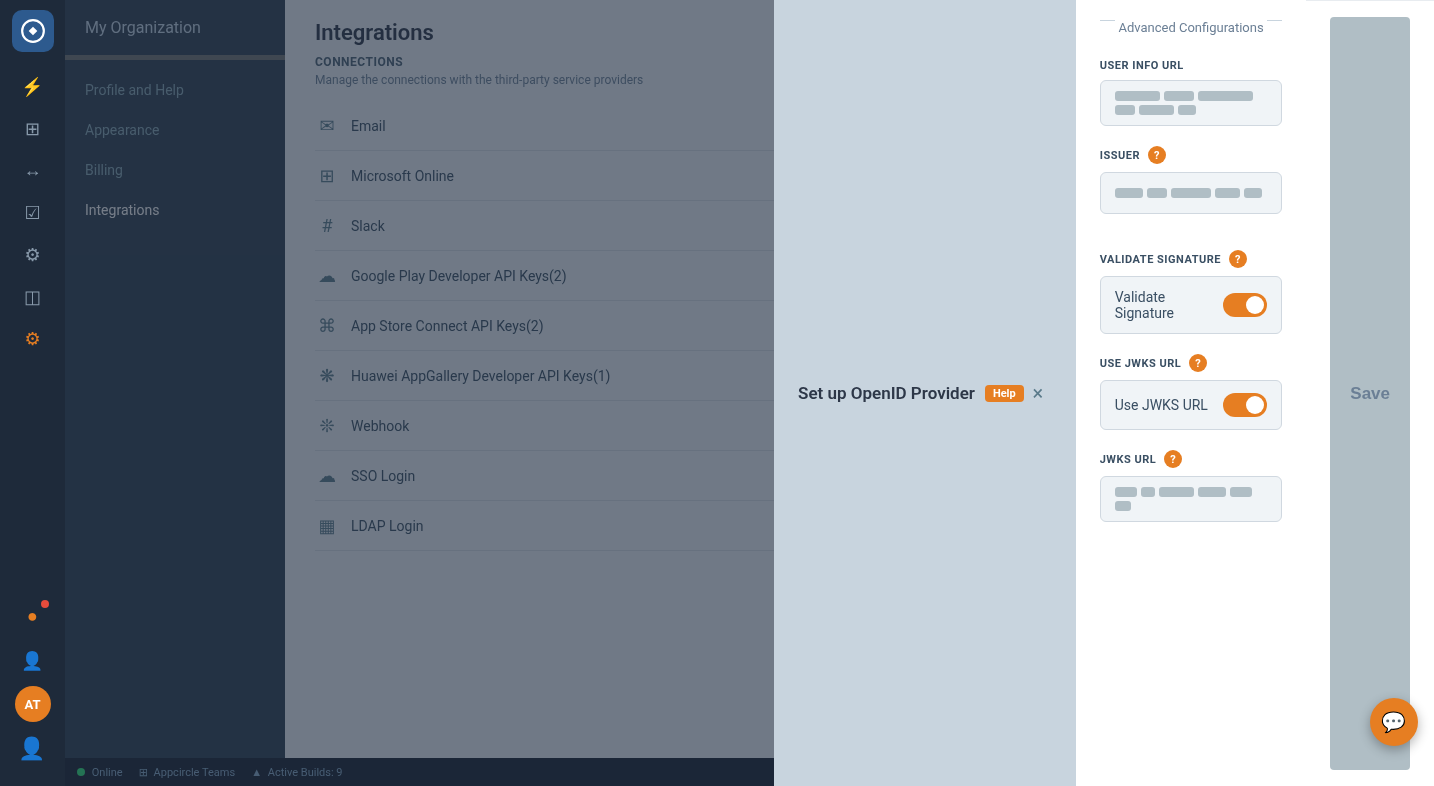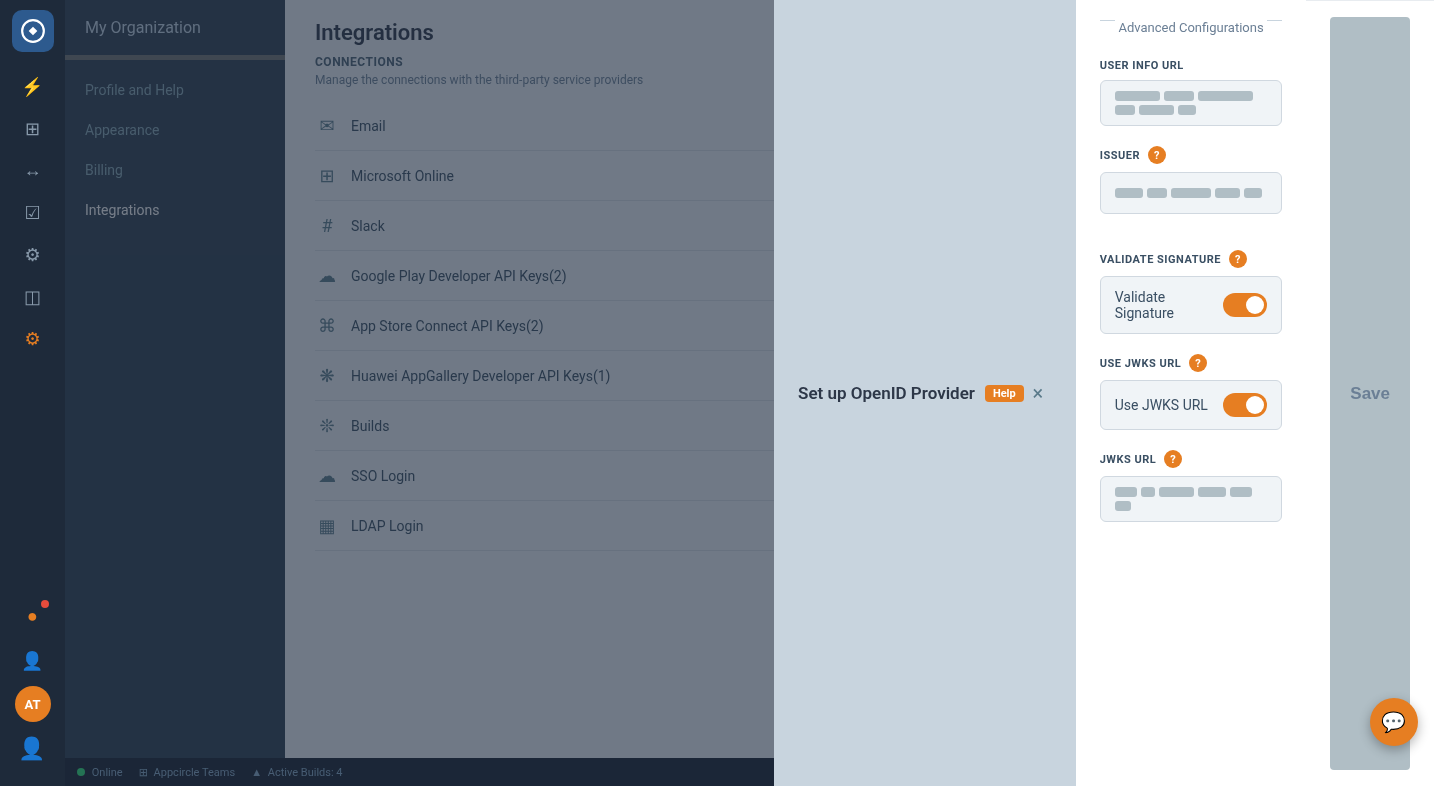--- a/index.html
+++ b/index.html
@@ -338,21 +338,21 @@
       <div class="connection-item">
         <span class="connection-icon">⌘</span>
         <span>App Store Connect API Keys(2)</span>
       </div>
       <div class="connection-item">
         <span class="connection-icon">❋</span>
         <span>Huawei AppGallery Developer API Keys(1)</span>
       </div>
       <div class="connection-item">
         <span class="connection-icon">❊</span>
-        <span>Builds</span>
+        <span>Webhook</span>
       </div>
       <div class="connection-item">
         <span class="connection-icon">☁</span>
         <span>SSO Login</span>
       </div>
       <div class="connection-item">
         <span class="connection-icon">▦</span>
         <span>LDAP Login</span>
       </div>
     </div>
@@ -462,17 +462,17 @@
     <span>
       <span class="status-dot"></span>
       <span>Online</span>
     </span>
     <span>
       <span style="margin-right:3px;">⊞</span>
       <span>Appcircle Teams</span>
     </span>
     <span>
       <span style="margin-right:3px;">▲</span>
-      <span>Active Builds: 4</span>
+      <span>Active Builds: 9</span>
     </span>
   </div>
 
 </div>
 
 </body></html>

